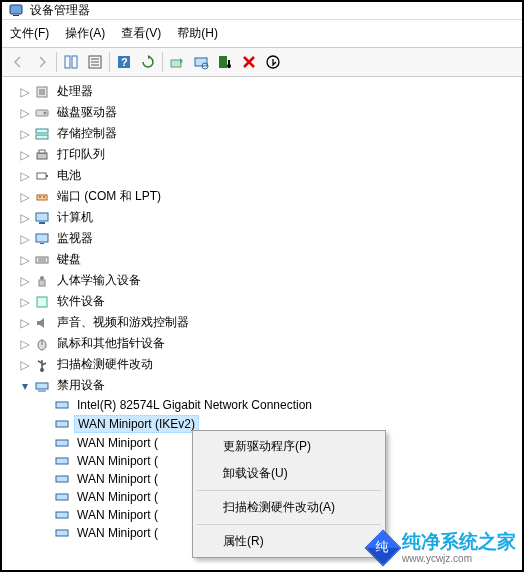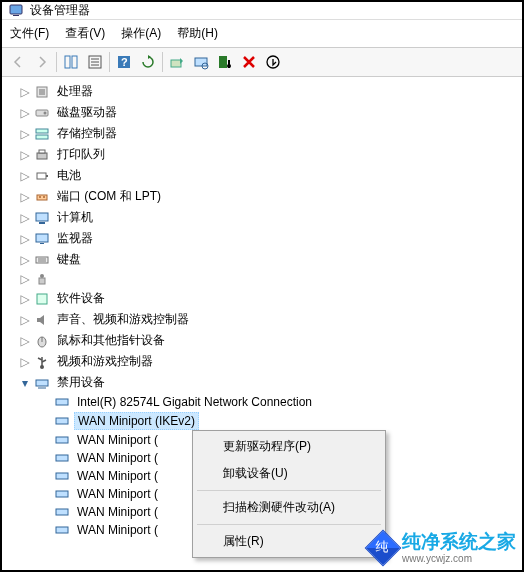--- a/index.html
+++ b/index.html
@@ -131,22 +131,22 @@
     <svg viewBox="0 0 16 16" width="16" height="16">
         <rect x="2" y="3" width="12" height="9" rx="1" fill="#6aa6e6" stroke="#336"></rect>
         <rect x="5" y="13" width="6" height="1" fill="#336"></rect>
       </svg>
   </span>
   <span class="title">设备管理器</span>
 </div>
 
 <div class="menubar">
   <div class="menu">文件(F)</div>
+  <div class="menu">操作(A)</div>
   <div class="menu">查看(V)</div>
-  <div class="menu">操作(A)</div>
   <div class="menu">帮助(H)</div>
 </div>
 
 <div class="toolbar">
   <div class="btn disabled">
       <svg width="16" height="16">
         <path d="M10 3 L5 8 L10 13" stroke="#444" fill="none" stroke-width="1.5"></path>
       </svg>
     </div>
   <div class="btn disabled">
@@ -310,20 +310,21 @@
       <span class="label">键盘</span>
     </div>
     <div class="node">
       <span class="twisty">▷</span>
       <span class="ico">
           <svg width="16" height="16">
             <circle cx="8" cy="5" r="2" fill="#888"></circle>
             <rect x="5" y="7" width="6" height="6" fill="#ccc" stroke="#888"></rect>
           </svg>
         </span>
+      <span class="label">人体学输入设备</span>
     </div>
     <div class="node">
       <span class="twisty">▷</span>
       <span class="ico">
           <svg width="16" height="16">
             <rect x="3" y="3" width="10" height="10" fill="#dfe" stroke="#4a8"></rect>
           </svg>
         </span>
       <span class="label">软件设备</span>
     </div>
@@ -348,21 +349,21 @@
     </div>
     <div class="node">
       <span class="twisty">▷</span>
       <span class="ico">
           <svg width="16" height="16">
             <circle cx="8" cy="13" r="2" fill="#555"></circle>
             <line x1="8" y1="3" x2="8" y2="13" stroke="#555" stroke-width="1.5"></line>
             <path d="M8 6 L4 4 M8 8 L12 6" stroke="#555" stroke-width="1.5"></path>
           </svg>
         </span>
-      <span class="label">视频和游戏控制器</span>
+      <span class="label">扫描检测硬件改动</span>
     </div>
     <div class="node">
       <span class="twisty" style="color:#369">▾</span>
       <span class="ico">
           <svg width="16" height="16">
             <rect x="2" y="5" width="12" height="6" fill="#bfe0ff" stroke="#369"></rect>
             <line x1="4" y1="13" x2="12" y2="13" stroke="#369"></line>
           </svg>
         </span>
       <span class="label">禁用设备</span>

